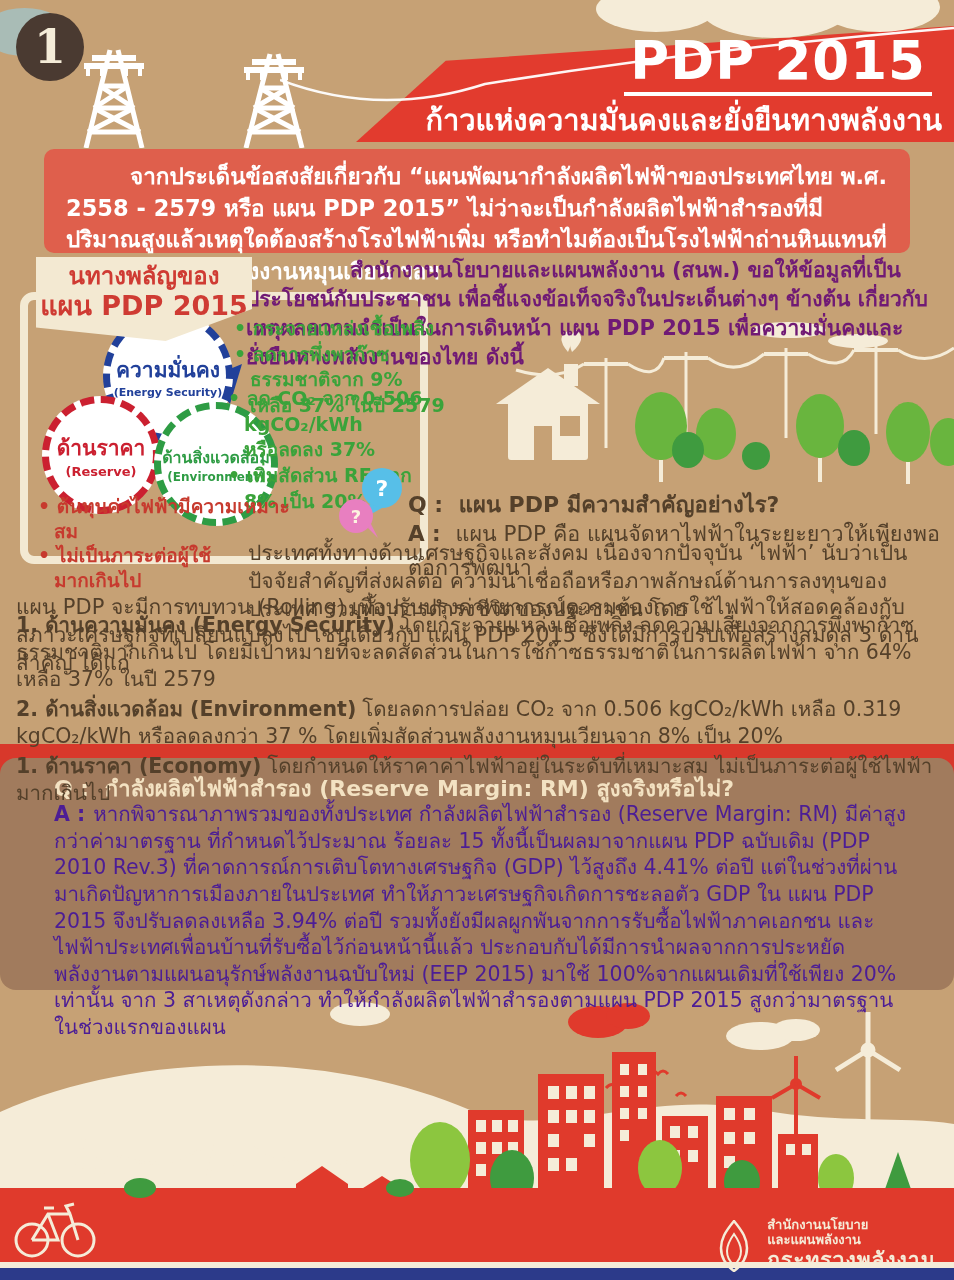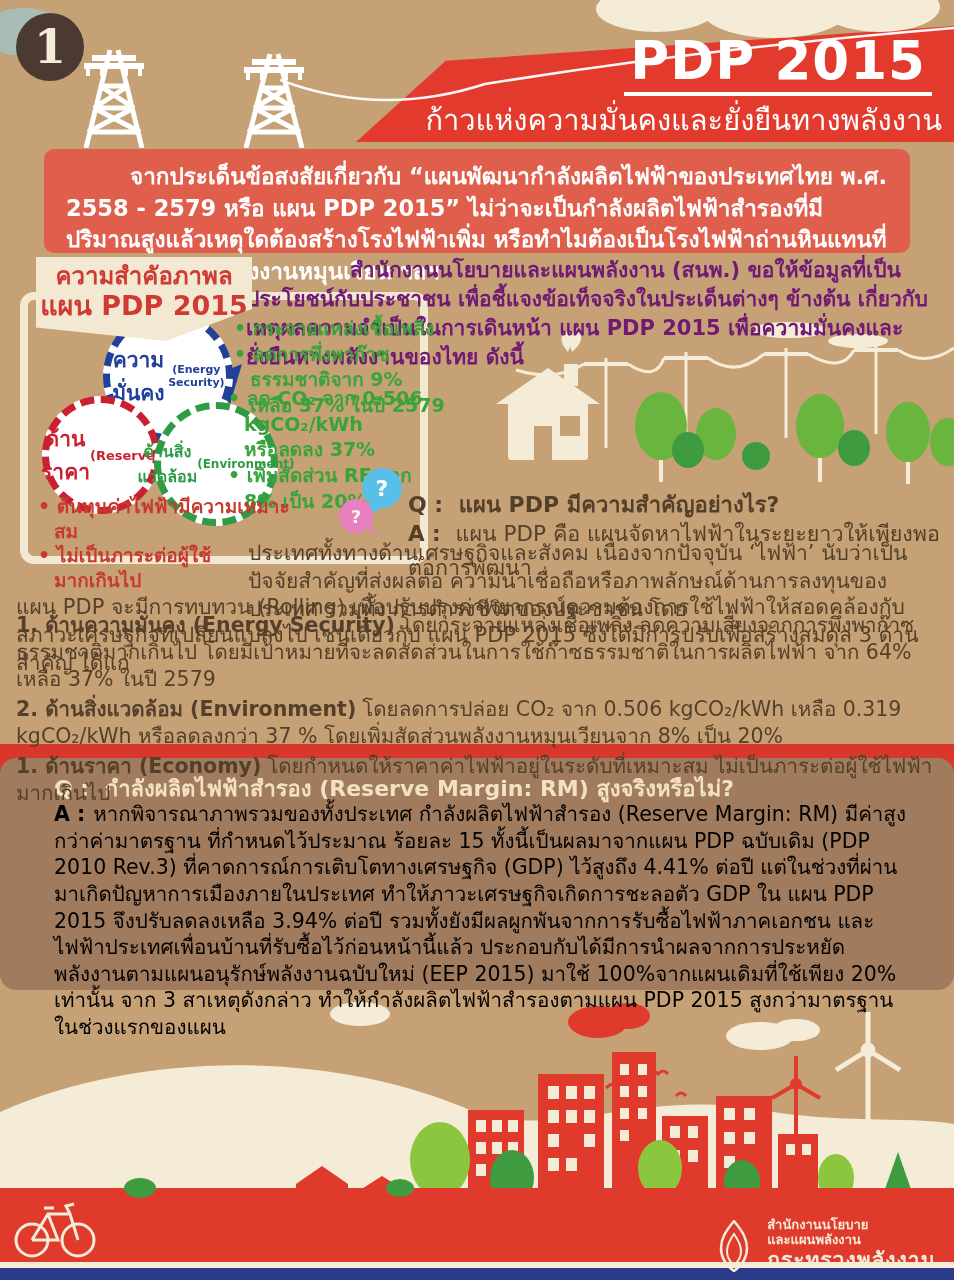--- a/index.html
+++ b/index.html
@@ -10,42 +10,42 @@
   
   .cloud{background:#f5ecd8;border-radius:50%;}
   .cloud-gray{background:#a9bcb6;border-radius:50%;}
   .num-badge{left:16px;top:13px;width:68px;height:68px;border-radius:50%;background:#4a3a31;
     color:#f5ecd8;font-family:"DejaVu Serif","Liberation Serif",serif;font-size:46px;font-weight:bold;
     display:flex;align-items:center;justify-content:center;z-index:6;}
   .red-band{left:356px;top:26px;width:598px;height:116px;background:#e23b2e;
     clip-path:polygon(15% 30%,100% 0%,100% 100%,0% 100%);z-index:2;}
   .hdr-title{right:22px;top:30px;color:#fff;font-size:53px;font-weight:bold;z-index:4;
     border-bottom:4px solid #fff;padding:0 6px 1px 6px;letter-spacing:1px;}
-  .hdr-sub{right:12px;top:97px;color:#fff;font-size:29px;font-weight:normal;z-index:4;}
+  .hdr-sub{right:12px;top:97px;color:#fff;font-size:29px;font-weight:bold;z-index:4;}
 
   
   .intro-box{left:44px;top:149px;width:822px;height:80px;background:#df5f4c;border-radius:10px;
     padding:12px 22px;color:#fff;font-size:22.5px;font-weight:bold;line-height:1.4;z-index:3;}
   .intro-box p{margin:0;text-indent:64px;}
 
   .lead-par{left:246px;top:256px;width:702px;color:#701a75;font-size:21px;font-weight:700;
     line-height:1.38;z-index:3;}
   .lead-par p{margin:0;text-indent:104px;}
 
   
   .frame-poly{left:20px;top:292px;width:392px;height:256px;border:8px solid #f3e9d2;
     border-radius:14px;z-index:1;}
   .imp-badge{left:36px;top:257px;width:216px;height:84px;background:#f3e9d2;z-index:5;
     clip-path:polygon(0 0,100% 0,100% 62%,60% 100%,0 84%);text-align:center;color:#cf3b33;
     font-weight:bold;padding-top:6px;box-sizing:border-box;}
   .imp-badge .l1{font-size:24px;line-height:1.15;}
   .imp-badge .l2{font-size:27px;line-height:1.1;}
 
   
-  .pillar{border-radius:50%;background:#fff;display:flex;flex-direction:row;align-items:center;
+  .pillar{border-radius:50%;background:#fff;display:flex;flex-direction:column;align-items:center;
     justify-content:center;text-align:center;z-index:4;font-weight:bold;}
   .pillar .sub{font-weight:bold;}
   .p-blue{left:103px;top:311px;width:116px;height:116px;border:7px dashed #21409a;color:#21409a;}
   .p-blue .t{font-size:21px;} .p-blue .sub{font-size:11px;}
   .p-red{left:42px;top:396px;width:104px;height:104px;border:7px dashed #cb2030;color:#cb2030;}
   .p-red .t{font-size:21px;} .p-red .sub{font-size:13px;}
   .p-green{left:154px;top:402px;width:110px;height:110px;border:7px dashed #2e9c44;color:#2e9c44;}
   .p-green .t{font-size:16px;} .p-green .sub{font-size:12px;}
 
   .gr-bullets{color:#3aa33a;font-size:19px;font-weight:600;line-height:1.35;z-index:4;}
@@ -61,21 +61,21 @@
   .lbl{font-weight:bold;margin-right:8px;}
   .body-par{font-size:21px;line-height:1.33;z-index:4;}
   .items{left:16px;top:612px;width:928px;font-size:20.5px;line-height:1.32;z-index:4;}
   .items .it{margin-bottom:3px;}
   .items b{margin-right:6px;}
 
   
   .red-strip{left:0;top:744px;width:954px;height:34px;background:#d8382b;}
   .dark-box{left:0;top:758px;width:954px;height:232px;background:#a17b5d;border-radius:16px;z-index:2;}
   .q2{left:54px;top:771px;width:860px;color:#f3e2c2;font-size:22px;font-weight:bold;z-index:3;}
-  .a2{left:54px;top:801px;width:856px;color:#000000;font-size:20.5px;line-height:1.3;z-index:3;}
+  .a2{left:54px;top:801px;width:856px;color:#4c1d95;font-size:20.5px;line-height:1.3;z-index:3;}
 
   
   .footer-logo{right:18px;top:1218px;color:#f5ecd8;z-index:8;display:flex;align-items:flex-end;gap:16px;}
   .footer-text{text-align:left;line-height:1.15;}
   .footer-text .s{font-size:13px;font-weight:600;}
   .footer-text .b{font-size:21px;font-weight:bold;letter-spacing:1px;}
 </style>
 </head>
 <body>
 
@@ -118,21 +118,21 @@
   <div class="abs intro-box">
     <p>จากประเด็นข้อสงสัยเกี่ยวกับ “แผนพัฒนากำลังผลิตไฟฟ้าของประเทศไทย พ.ศ. 2558 - 2579 หรือ แผน PDP 2015” ไม่ว่าจะเป็นกำลังผลิตไฟฟ้าสำรองที่มีปริมาณสูงแล้วเหตุใดต้องสร้างโรงไฟฟ้าเพิ่ม หรือทำไมต้องเป็นโรงไฟฟ้าถ่านหินแทนที่จะเป็นโรงไฟฟ้าพลังงานหมุนเวียน ฯลฯ</p>
   </div>
 
   <div class="abs lead-par">
     <p>สำนักงานนโยบายและแผนพลังงาน (สนพ.) ขอให้ข้อมูลที่เป็นประโยชน์กับประชาชน เพื่อชี้แจงข้อเท็จจริงในประเด็นต่างๆ ข้างต้น เกี่ยวกับเหตุผลความจำเป็นในการเดินหน้า แผน PDP 2015 เพื่อความมั่นคงและยั่งยืนทางพลังงานของไทย ดังนี้</p>
   </div>
 
   <div class="abs frame-poly"></div>
   <div class="abs imp-badge">
-    <div class="l1">ความสำคัอภาพล</div>
+    <div class="l1">นทางพลัญของ</div>
     <div class="l2">แผน PDP 2015</div>
   </div>
 
   <svg class="abs" style="left:456px;top:330px;z-index:1;" width="498" height="158" viewBox="0 0 498 158">
     <g stroke="#f5ecd8" stroke-width="3" fill="none">
       <path d="M150 28 L150 118 M230 22 L230 112 M330 18 L330 108 M420 14 L420 104"></path>
       <path d="M128 34 L172 34 M208 28 L252 28 M308 24 L352 24 M398 20 L442 20" stroke-width="4"></path>
       <path d="M172 34 Q200 52 208 28 M252 28 Q280 48 308 24 M352 24 Q386 44 398 20 M442 20 Q470 38 498 18"></path>
       <path d="M128 34 Q100 52 60 40"></path>
     </g>

